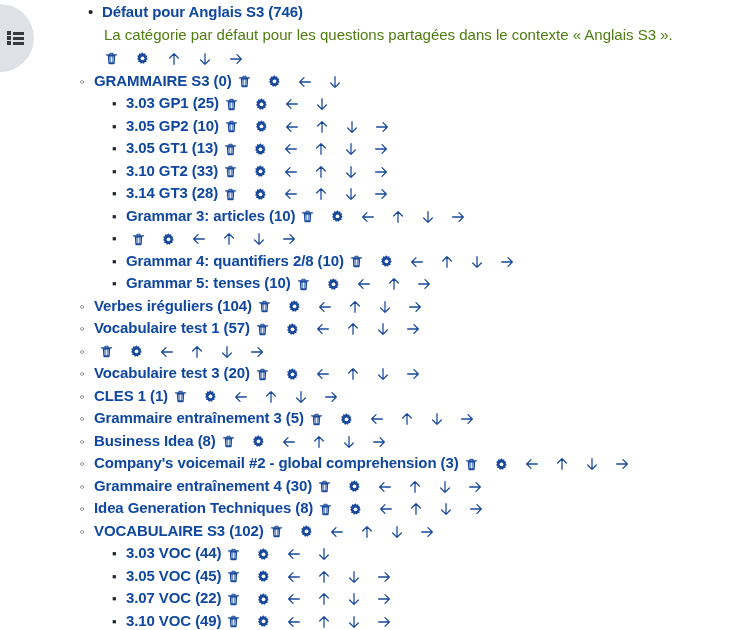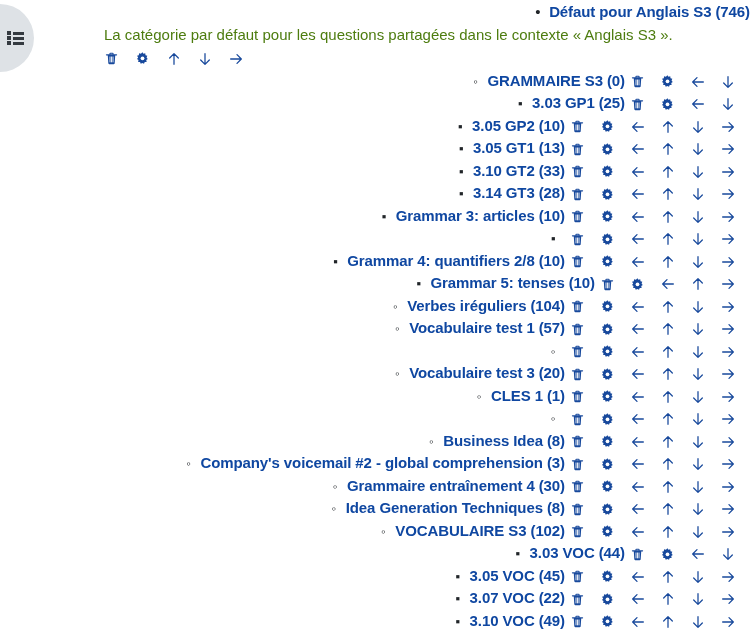--- a/index.html
+++ b/index.html
@@ -69,39 +69,38 @@
     width: 750px;
     padding-top: 1px;
   }
 
   .cat-row {
     position: relative;
     height: 22.5px;
     line-height: 22.5px;
     white-space: nowrap;
     display: block;
-    text-align: right;
   }
 
   .bullet {
     display: inline-block;
     width: 14px;
     text-align: left;
     color: #212529;
     font-size: 13px;
     vertical-align: baseline;
   }
   .bullet.lvl1::before { content: "\2022"; font-size: 15px; }
   .bullet.lvl2::before { content: "\25E6"; font-size: 13px; }
   .bullet.lvl3::before { content: "\25AA"; font-size: 13px; }
 
   .lvl1 .indent, .row-lvl1 { }
   .row-lvl1 { padding-left: 88px; }
-  .row-lvl2 { padding-left: 56px; margin-left: 48px; }
-  .row-lvl3 { padding-left: 86px; }
+  .row-lvl2 { padding-left: 80px; }
+  .row-lvl3 { padding-left: 112px; }
 
   .cat-name {
     font-weight: bold;
     color: #0f47a1;
     font-size: 15px;
     letter-spacing: -0.1px;
     cursor: pointer;
   }
 
   .desc-line {
@@ -412,21 +411,21 @@
               <circle cx="12" cy="11.6" r="3" fill="#ffffff"></circle>
             </svg></span><span class="act" title="move_left"><svg width="16" height="16" viewBox="0 0 24 24" fill="none" xmlns="http://www.w3.org/2000/svg">
               <path d="M20 12H4.5M10.5 5.5L4 12l6.5 6.5" stroke="#18499c" stroke-width="1.9" stroke-linecap="round" stroke-linejoin="round"></path>
             </svg></span><span class="act" title="move_up"><svg width="16" height="16" viewBox="0 0 24 24" fill="none" xmlns="http://www.w3.org/2000/svg">
               <path d="M12 20V4.5M5.5 10.5L12 4l6.5 6.5" stroke="#18499c" stroke-width="1.9" stroke-linecap="round" stroke-linejoin="round"></path>
             </svg></span><span class="act" title="move_down"><svg width="16" height="16" viewBox="0 0 24 24" fill="none" xmlns="http://www.w3.org/2000/svg">
               <path d="M12 4v15.5M5.5 13.5L12 20l6.5-6.5" stroke="#18499c" stroke-width="1.9" stroke-linecap="round" stroke-linejoin="round"></path>
             </svg></span><span class="act" title="move_right"><svg width="16" height="16" viewBox="0 0 24 24" fill="none" xmlns="http://www.w3.org/2000/svg">
               <path d="M4 12h15.5M13.5 5.5L20 12l-6.5 6.5" stroke="#18499c" stroke-width="1.9" stroke-linecap="round" stroke-linejoin="round"></path>
             </svg></span></span></div>
-      <div class="cat-row row-lvl2"><span class="bullet lvl2"></span><span class="acts"><span class="act first" title="delete"><svg width="15" height="15" viewBox="0 0 24 24" fill="none" xmlns="http://www.w3.org/2000/svg">
+      <div class="cat-row row-lvl2"><span class="bullet lvl2"></span><span class="cat-name">Grammaire entraînement 3 (5)</span><span class="acts"><span class="act first" title="delete"><svg width="15" height="15" viewBox="0 0 24 24" fill="none" xmlns="http://www.w3.org/2000/svg">
               <path d="M4 6h16" stroke="#18499c" stroke-width="2" stroke-linecap="round"></path>
               <path d="M9.5 6V4.4c0-.5.4-.9.9-.9h3.2c.5 0 .9.4.9.9V6" stroke="#18499c" stroke-width="1.8"></path>
               <path d="M6 6.5h12l-.9 13.1c0 .8-.7 1.4-1.5 1.4H8.4c-.8 0-1.5-.6-1.5-1.4L6 6.5z" fill="#18499c"></path>
               <path d="M9.6 9.5v8M12 9.5v8M14.4 9.5v8" stroke="#ffffff" stroke-width="1.4" stroke-linecap="round"></path>
             </svg></span><span class="act" title="settings"><svg width="15" height="15" viewBox="0 0 24 24" fill="none" xmlns="http://www.w3.org/2000/svg">
               <path d="M12 1.8l1.5 2.6 2.9-.8.4 3 2.9.9-1.2 2.8 1.9 2.3-2.4 1.8.6 3-3 .3-1.2 2.8-2.6-1.5-2.6 1.5-1.2-2.8-3-.3.6-3-2.4-1.8 1.9-2.3L3.2 7.5l2.9-.9.4-3 2.9.8L12 1.8z" fill="#18499c"></path>
               <circle cx="12" cy="11.6" r="3" fill="#ffffff"></circle>
             </svg></span><span class="act" title="move_left"><svg width="16" height="16" viewBox="0 0 24 24" fill="none" xmlns="http://www.w3.org/2000/svg">
               <path d="M20 12H4.5M10.5 5.5L4 12l6.5 6.5" stroke="#18499c" stroke-width="1.9" stroke-linecap="round" stroke-linejoin="round"></path>
             </svg></span><span class="act" title="move_up"><svg width="16" height="16" viewBox="0 0 24 24" fill="none" xmlns="http://www.w3.org/2000/svg">

